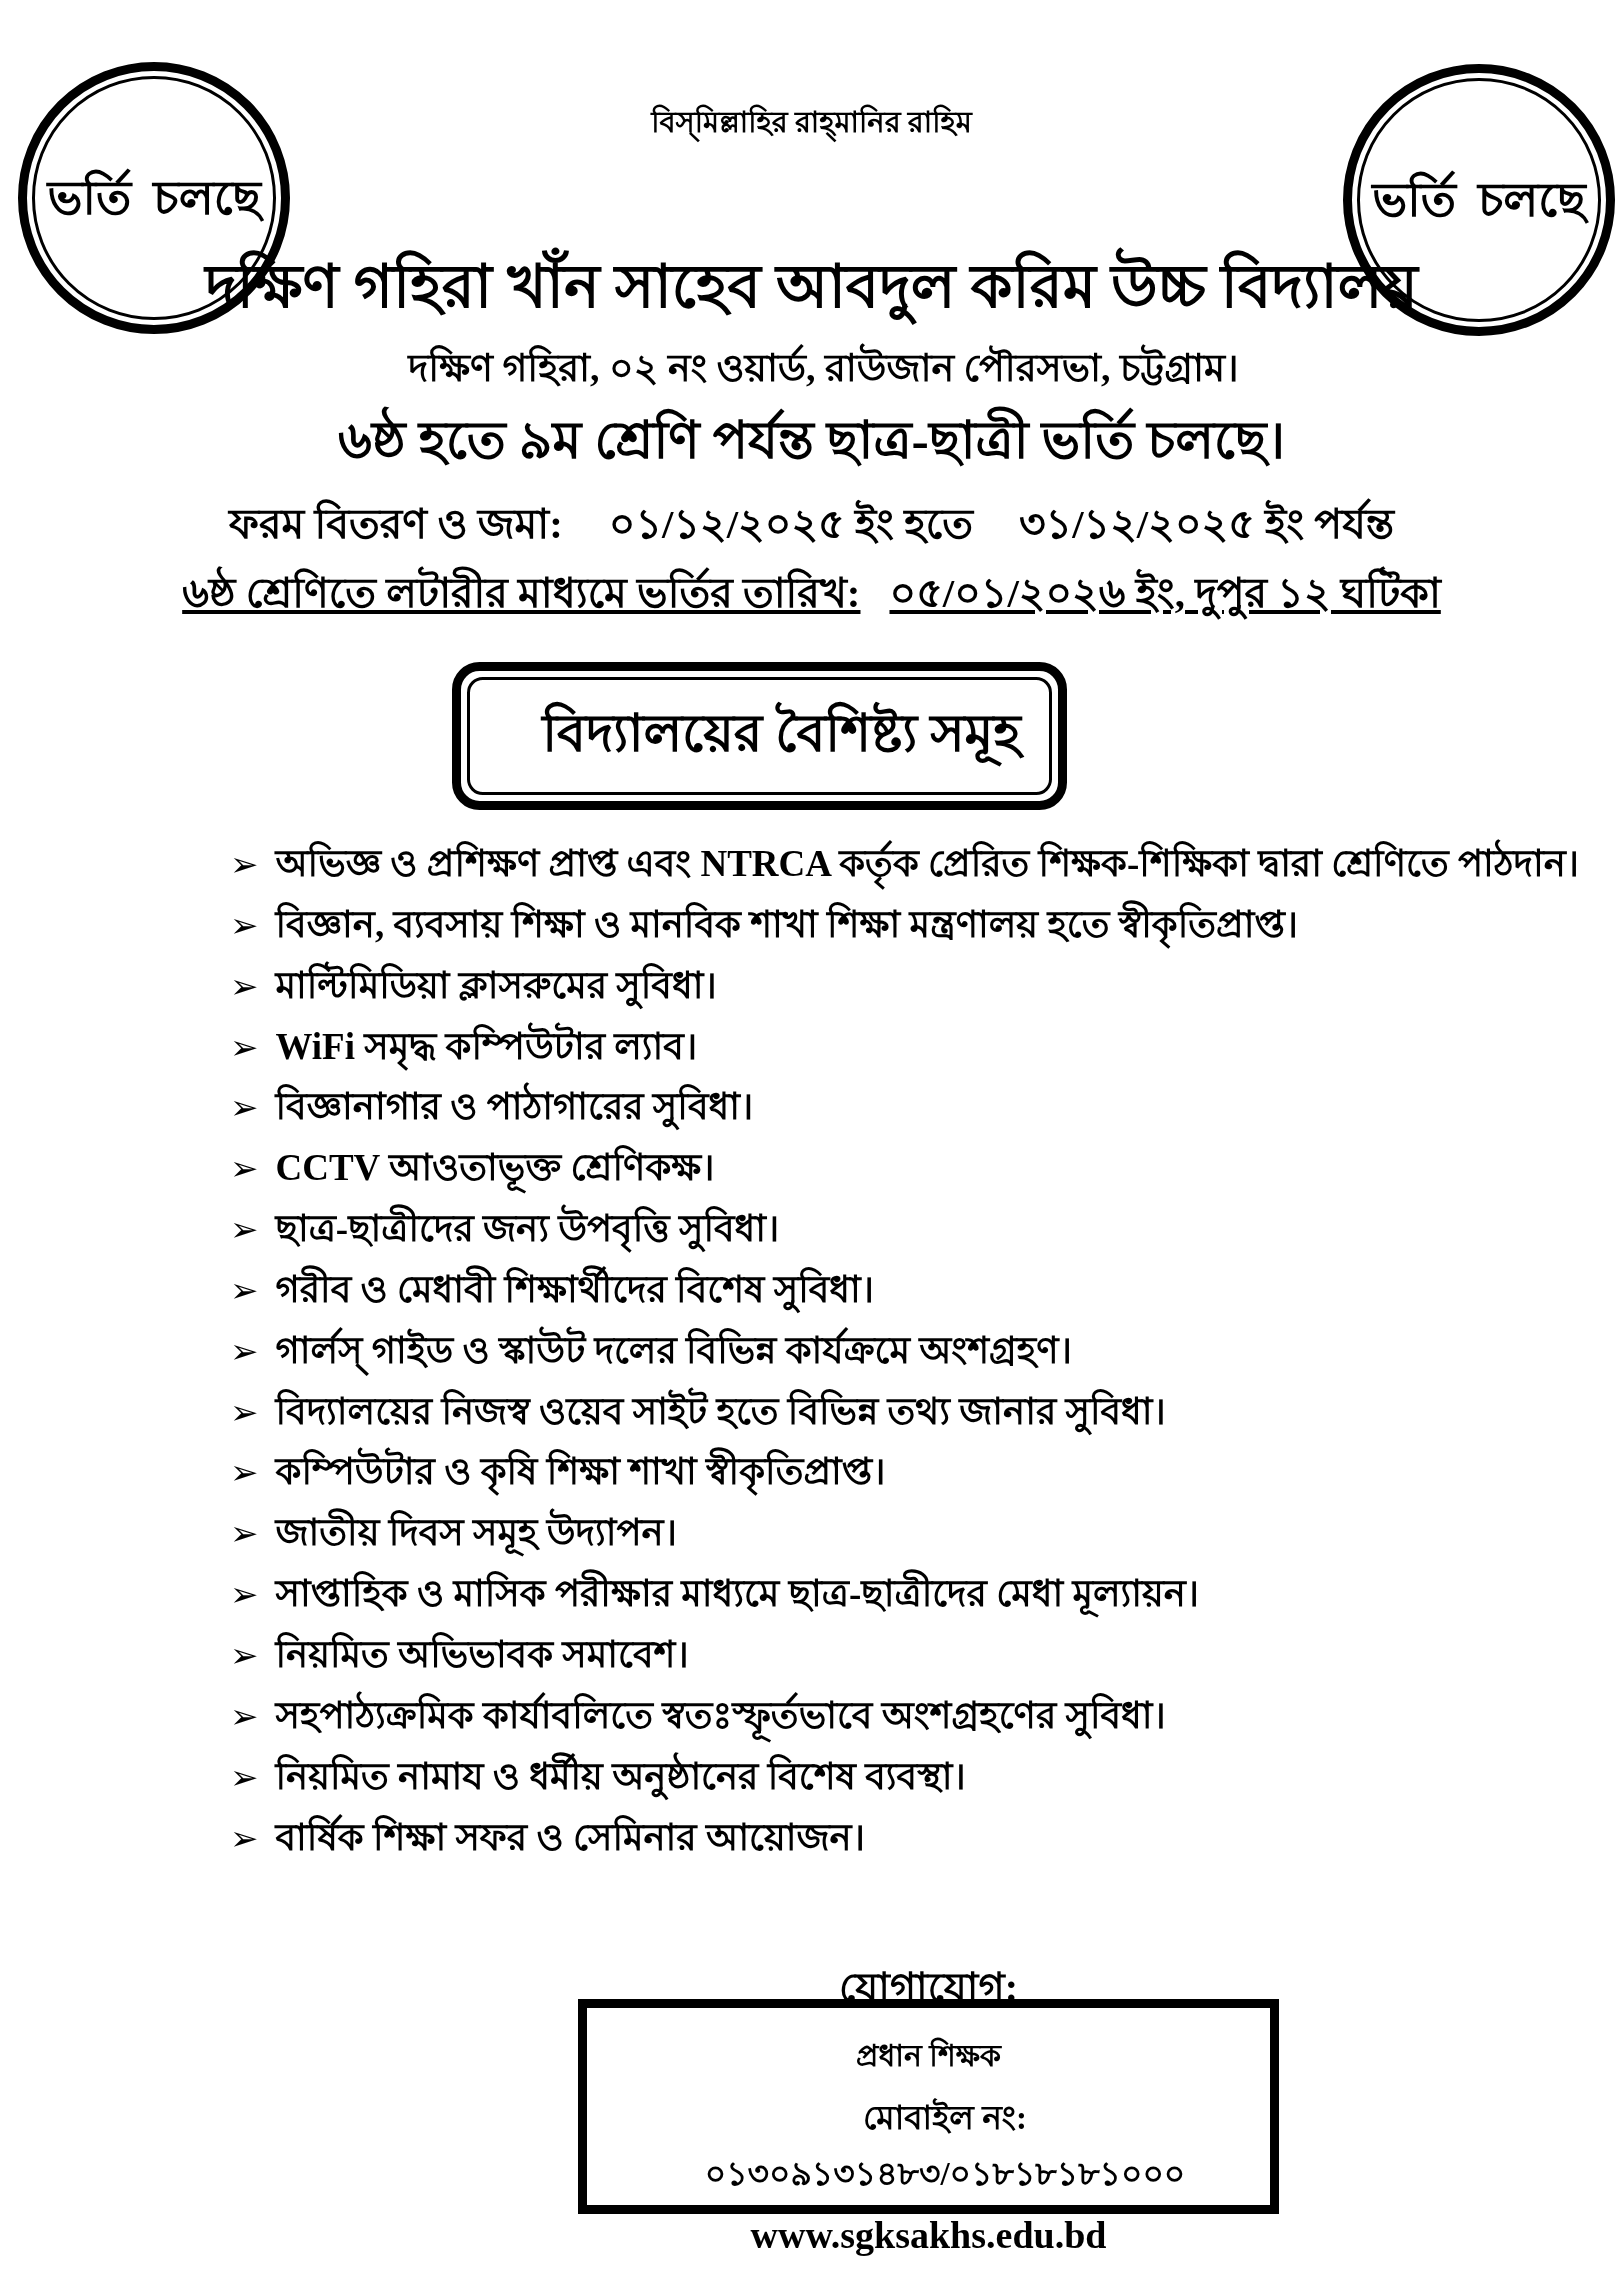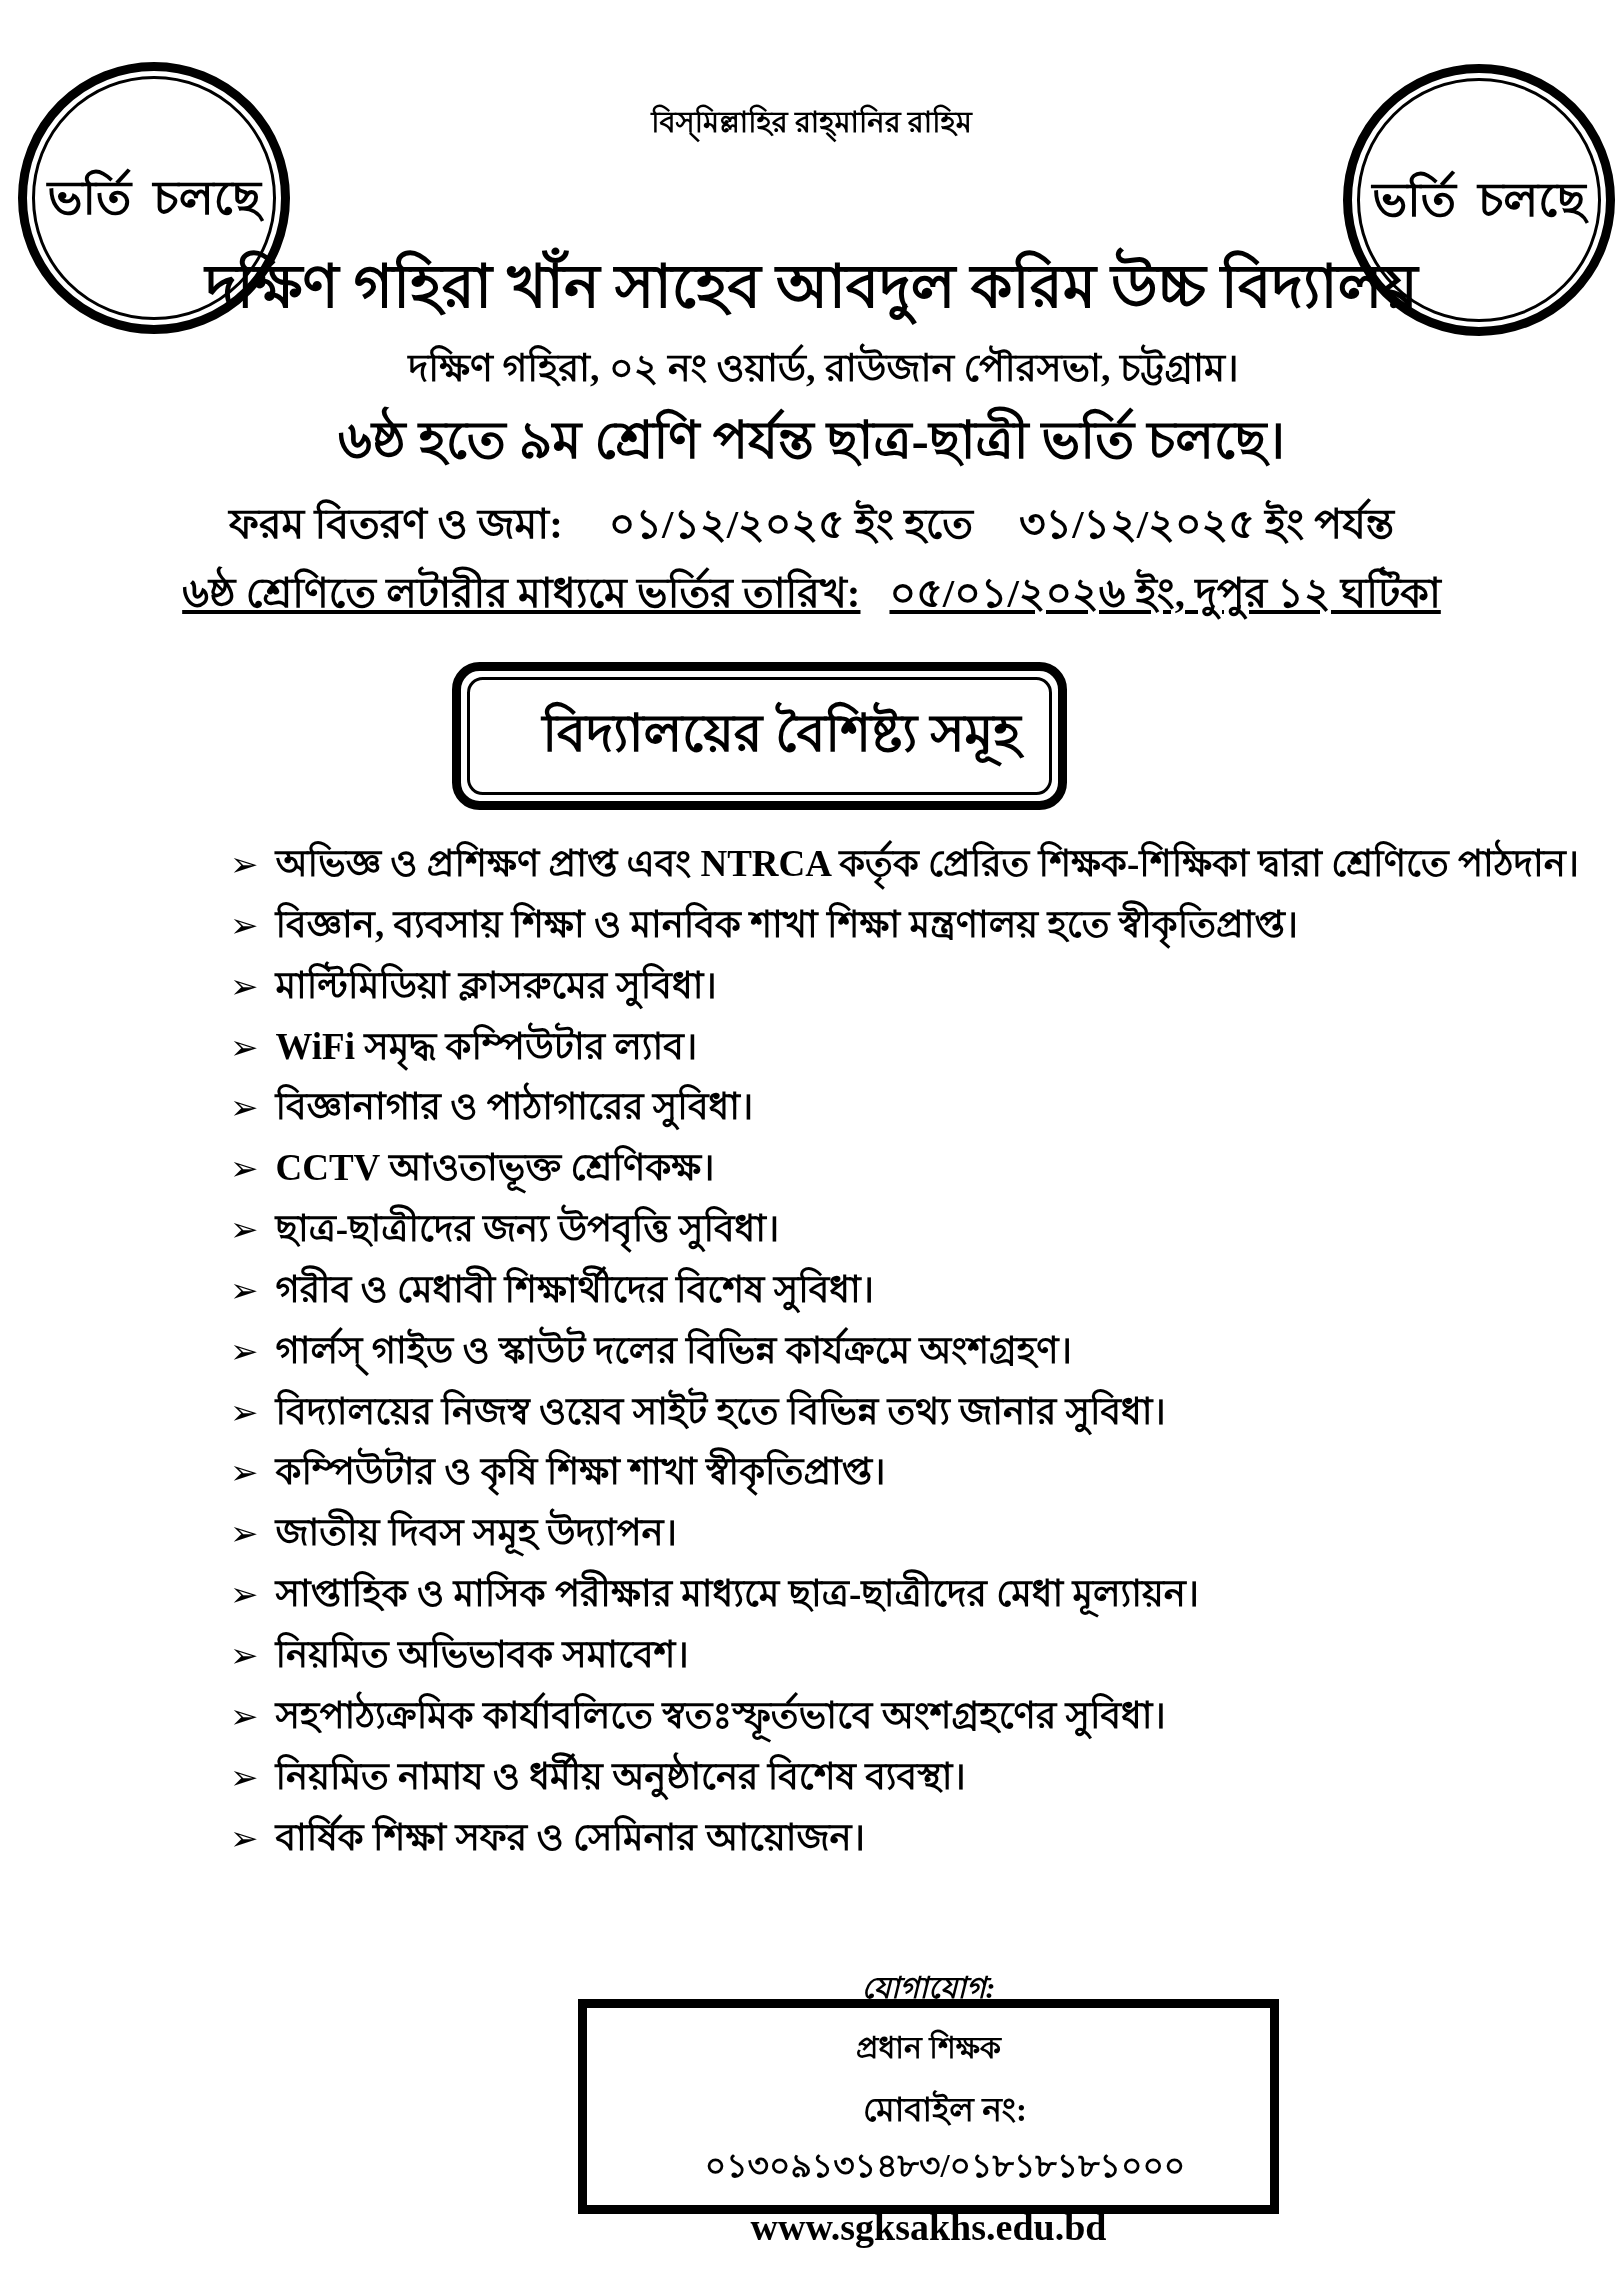--- a/index.html
+++ b/index.html
@@ -115,21 +115,21 @@
     width: 701px;
     height: 215px;
     border: 9.2px solid #000;
     display: flex;
     flex-direction: column;
     align-items: center;
     justify-content: center;
     gap: 9.2px;
     text-align: center;
   }
-  .contact-heading { font-size: 30px; font-weight: 700; font-style: italic; }
+  .contact-heading { font-size: 40px; font-weight: 700; }
   .contact-person  { font-size: 30px; font-weight: 700; }
   .contact-mobile  { font-size: 33px; font-weight: 700; margin-left: 33px; }
   .contact-website { font-size: 38px; font-weight: 700; font-family: "Liberation Serif", serif; }
 </style>
 </head>
 <body>
 
 <div class="page">
 
   <div class="badge badge-left">

